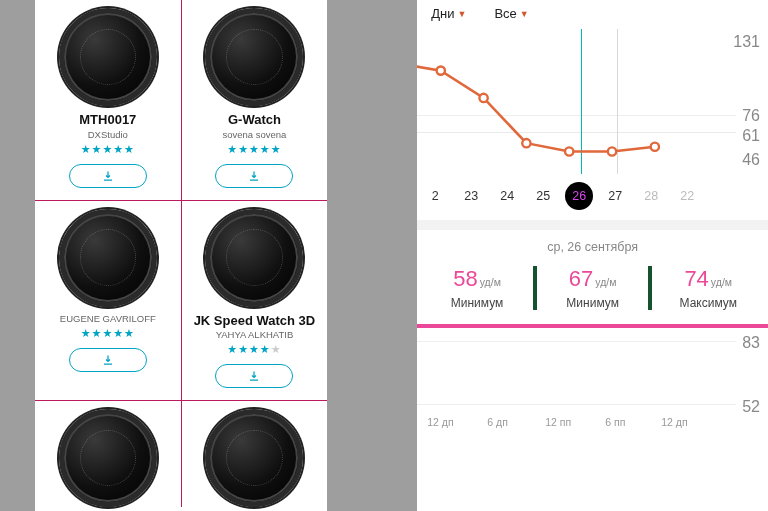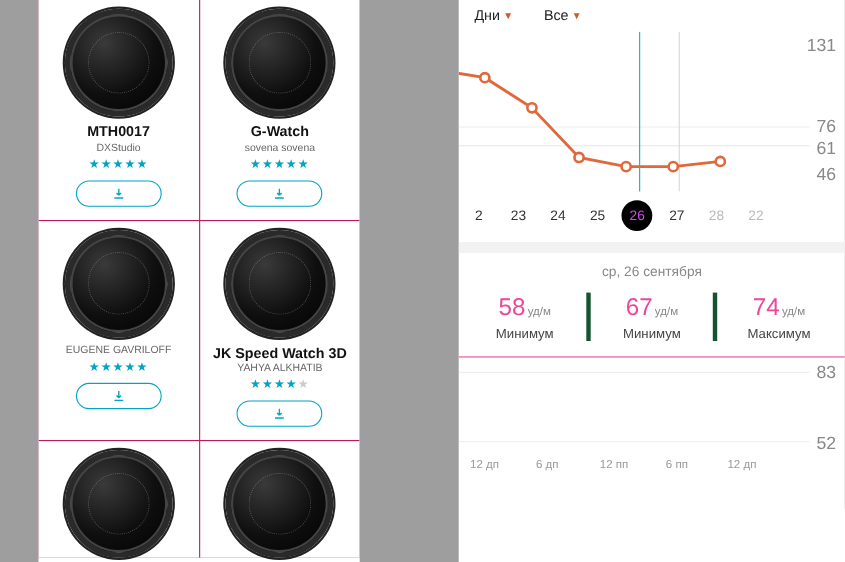--- a/index.html
+++ b/index.html
@@ -37,21 +37,21 @@
   .dcell.dim { color: #bbb; }
   .dcell.sel span { display: inline-flex; width: 28px; height: 28px; background: #000; color: #d946ef; border-radius: 50%; align-items: center; justify-content: center; }
   .divider { height: 10px; background: #f2f2f2; }
   .date-lbl { text-align: center; color: #888; font-size: 12.5px; padding: 10px 0 4px; }
   .stats { display: flex; justify-content: space-around; padding: 8px 4px 14px; }
   .stat { text-align: center; position: relative; flex: 1; }
   .stat + .stat { border-left: 4px solid #14532d; }
   .stat-val { font-size: 22px; font-weight: 400; color: #ec4899; }
   .stat-unit { font-size: 10.5px; color: #888; margin-left: 2px; }
   .stat-name { font-size: 12px; color: #444; margin-top: 4px; }
-  .chart2 { position: relative; height: 108px; border-top: 1px solid #ec4899; }
+  .chart2 { position: relative; height: 108px; border-top: 4px solid #ec4899; }
   .xax { position: absolute; bottom: 4px; font-size: 10.5px; color: #999; }
 </style>
 </head>
 <body>
 
 <div class="phone phone-left">
   <div class="grid">
     <div class="card">
       <div class="watch-img"></div>
       <div class="wf-title">MTH0017</div>

